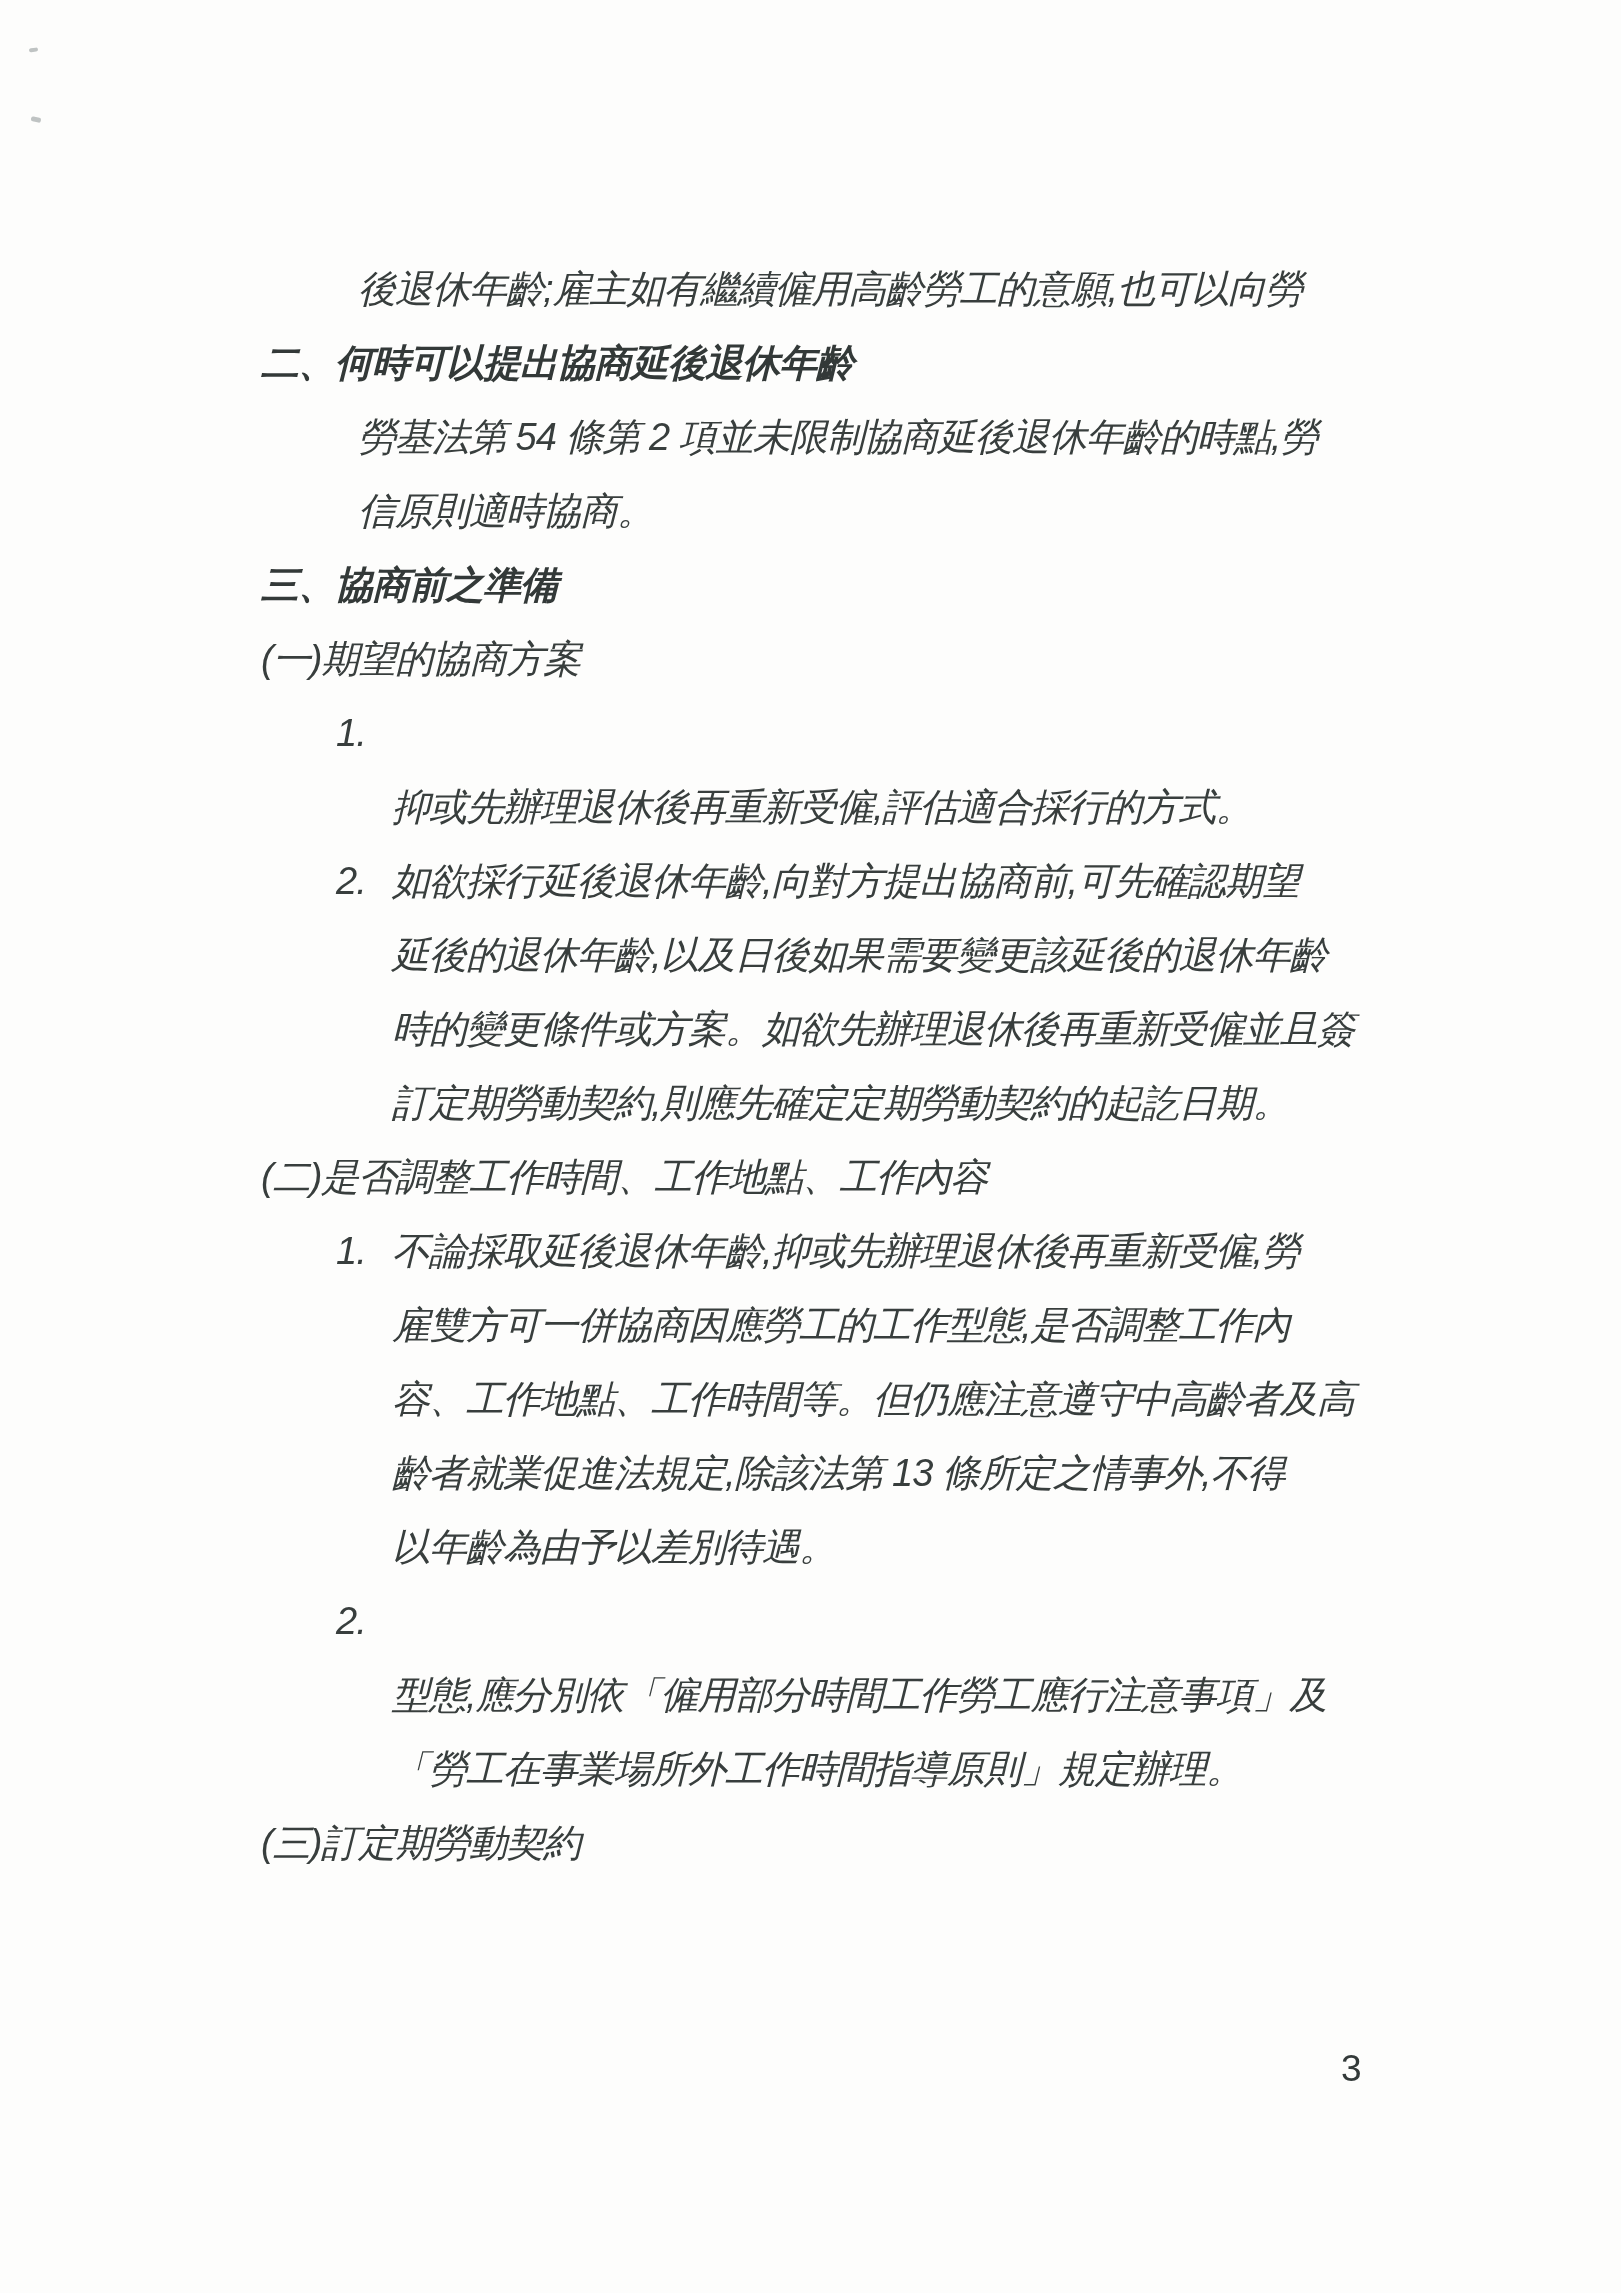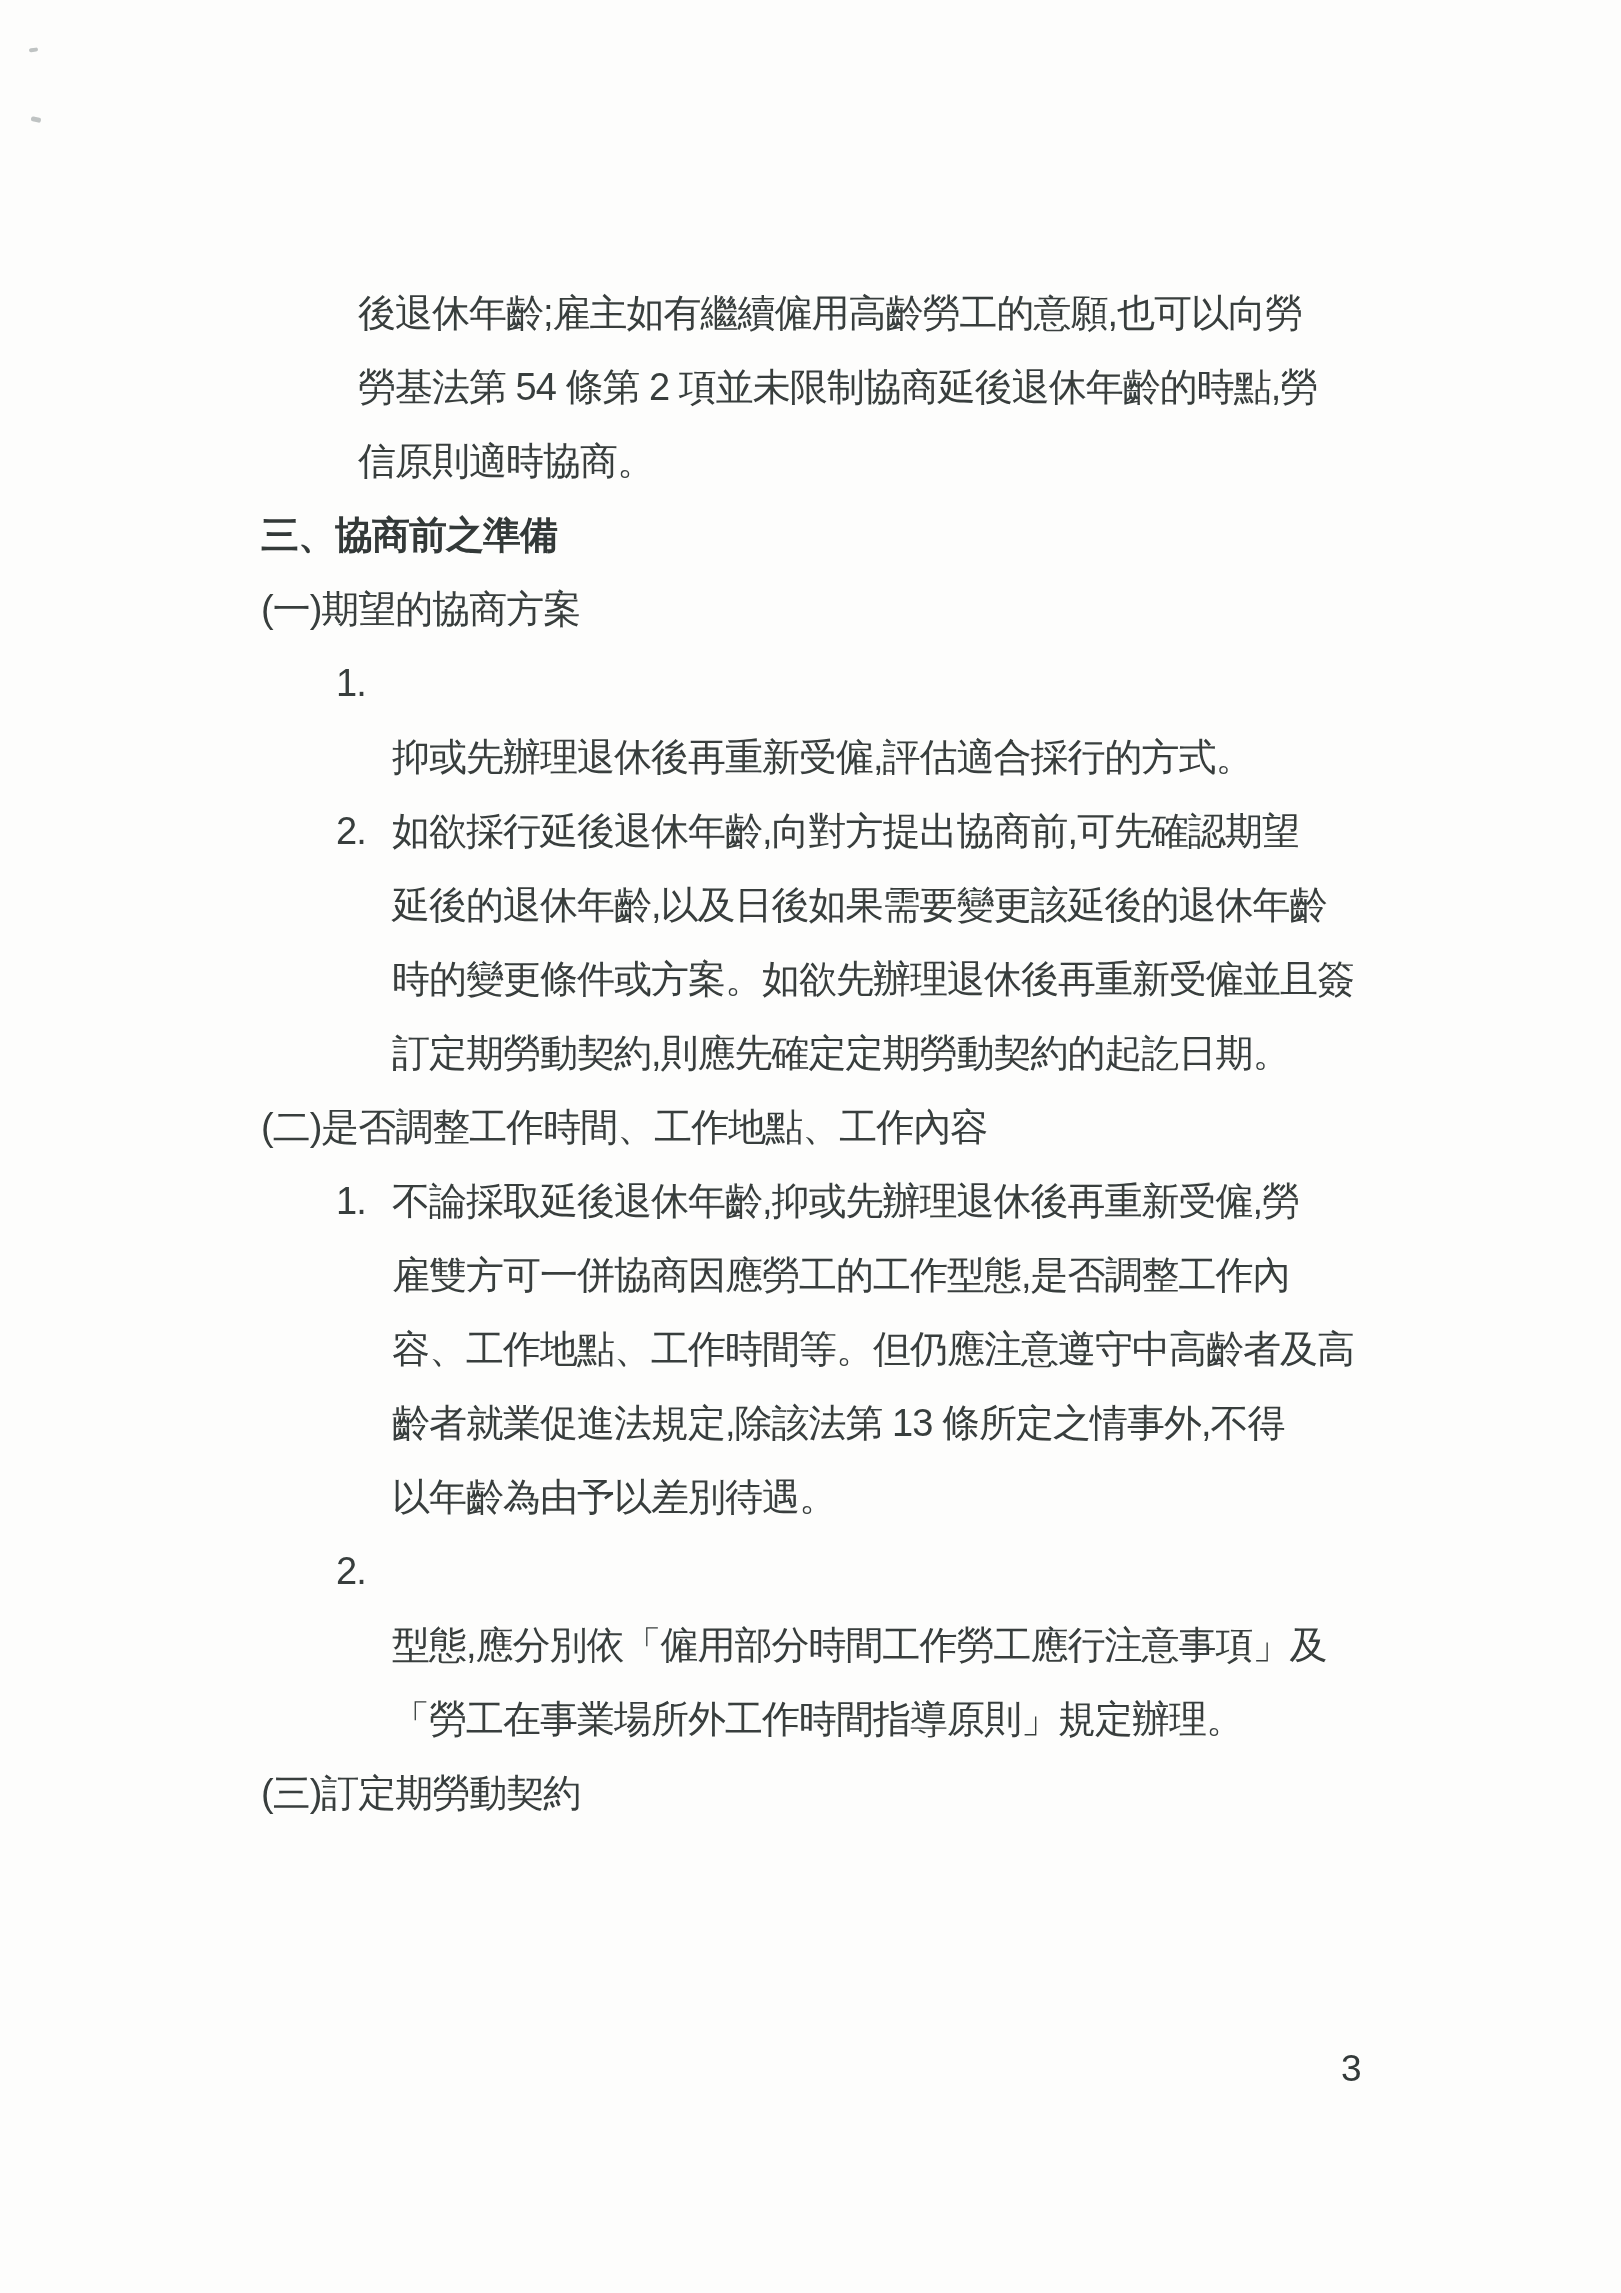--- a/index.html
+++ b/index.html
@@ -14,23 +14,24 @@
     margin: 0 auto;
     background: #fdfdfc;
     overflow: hidden;
     font-family: "Liberation Sans", "DejaVu Sans", sans-serif;
     color: #383e3d;
     font-size: 38px;
     letter-spacing: -1px;
   }
   .content {
     position: absolute;
-    top: 276px;
+    top: 252px;
     left: 0;
     width: 100%;
+    font-style: italic;
   }
   .ln {
     height: 74px;
     line-height: 74px;
     white-space: nowrap;
   }
   
   .para { margin-left: 358px; }
   
   .h    { margin-left: 261px; font-weight: 700; color: #32383 7; }
@@ -64,20 +65,21 @@
 </head>
 <body>
 
 <div class="page">
   <div class="speck1"></div>
   <div class="speck2"></div>
 
   <div class="content">
     <div class="ln para">後退休年齡;雇主如有繼續僱用高齡勞工的意願,也可以向勞</div>
 
+    <div class="ln h">二、何時可以提出協商延後退休年齡</div>
 
     <div class="ln para">勞基法第 54 條第 2 項並未限制協商延後退休年齡的時點,勞</div>
     <div class="ln para">信原則適時協商。</div>
 
     <div class="ln h">三、協商前之準備</div>
 
     <div class="ln sub">(一)期望的協商方案</div>
 
     <div class="ln numline">
       <span class="num">1.</span>

